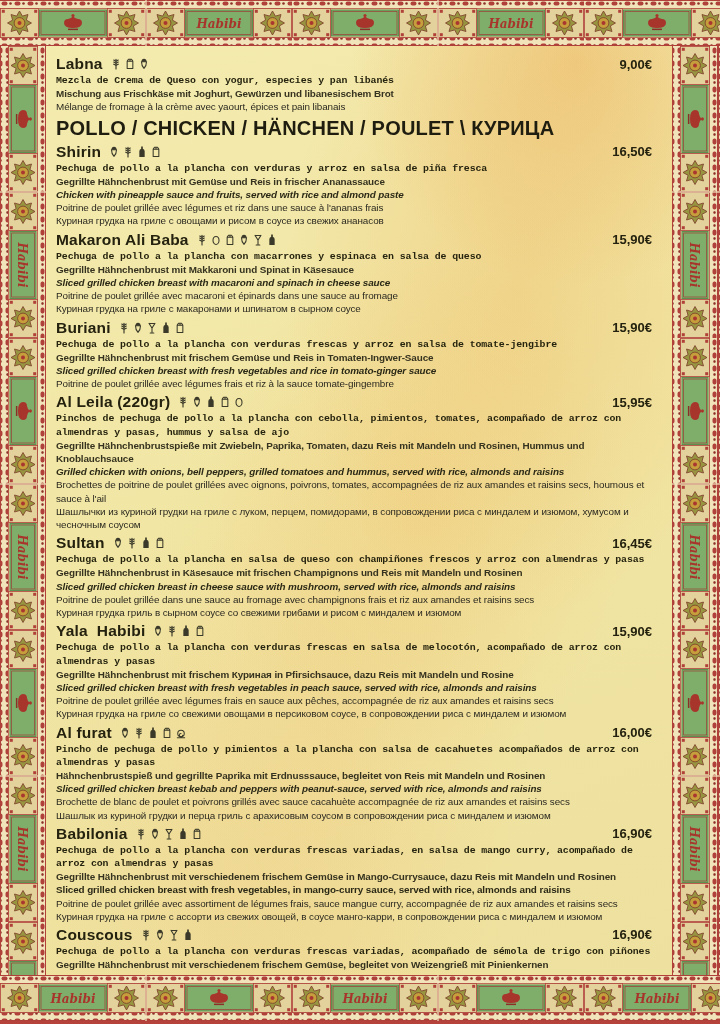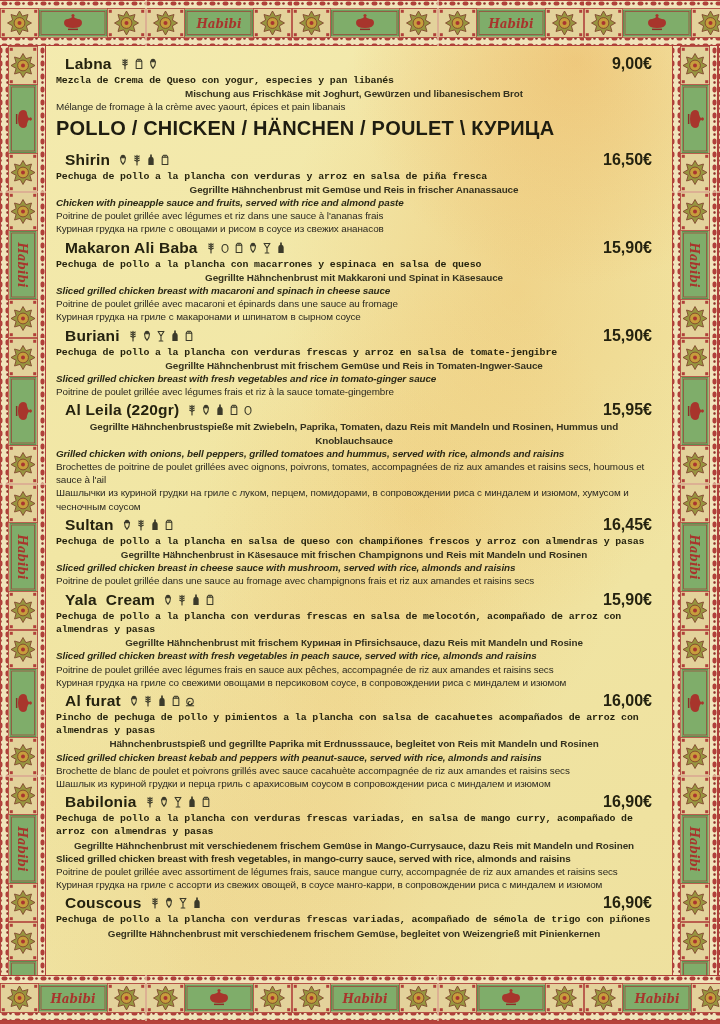--- a/index.html
+++ b/index.html
@@ -19,30 +19,30 @@
   }
   .strip{position:absolute;z-index:3;display:block;}
   #b-top{top:0;left:0;}
   #b-bottom{bottom:0;left:0;}
   #b-left{top:46px;left:0;}
   #b-right{top:46px;right:0;}
   #content{
     position:absolute;left:46px;top:46px;right:48px;bottom:49px;
     padding:8px 20px 0 10px;z-index:2;color:#27251a;overflow:hidden;
   }
-  .hdr{font-size:20px;font-weight:700;letter-spacing:.2px;margin:3px 0 10px;color:#1f1d10;}
+  .hdr{font-size:20px;font-weight:700;letter-spacing:.2px;margin:3px 0 2px;color:#1f1d10;}
   .item{margin-bottom:2px;}
-  .row{display:flex;align-items:center;height:20px;margin-left:9px;}
+  .row{display:flex;align-items:center;height:20px;}
   .nm{font-size:15.5px;font-weight:700;color:#24220f;letter-spacing:.2px;white-space:pre;}
   .ics{display:flex;align-items:center;gap:4px;margin-left:8px;}
   .ics svg{width:10px;height:14px;display:block;color:#3b3a2a;}
-  .pr{margin-left:auto;font-size:16px;font-weight:700;color:#24220f;}
+  .pr{margin-left:auto;font-size:13px;font-weight:700;color:#24220f;}
   .d{font-size:9.9px;line-height:13.2px;letter-spacing:-.1px;color:#2b2920;}
   .d.es{font-weight:700;color:#26240f;font-family:Liberation Mono, monospace;}
-  .d.de{font-weight:700;color:#35321f;text-align:center;}
+  .d.de{font-weight:700;color:#35321f;}
   .d.en{font-weight:700;font-style:italic;color:#2b2916;}
   .d.en.up{font-style:normal;}
   .d.fr{font-weight:400;}
   .d.ru{font-weight:400;}
   svg text.habibi{font-family:"DejaVu Serif",serif;font-style:italic;font-weight:700;}
 </style>
 </head>
 <body>
 
 <div id="page">
@@ -302,20 +302,21 @@
             </svg>
             <svg viewBox="0 0 12 16">
               <use href="#ic-carton"></use>
             </svg>
             <svg viewBox="0 0 12 16">
               <use href="#ic-egg"></use>
             </svg>
           </span>
           <span class="pr">15,95€</span>
         </div>
+        <div class="d es">Pinchos de pechuga de pollo a la plancha con cebolla, pimientos, tomates, acompañado de arroz con  almendras y pasas, hummus y salsa de ajo</div>
         <div class="d de">Gegrillte Hähnchenbrustspieße mit Zwiebeln, Paprika, Tomaten, dazu Reis mit Mandeln und Rosinen,  Hummus und Knoblauchsauce</div>
         <div class="d en">Grilled chicken with onions, bell peppers, grilled tomatoes and hummus,  served with rice, almonds and raisins</div>
         <div class="d fr">Brochettes de poitrine de poulet grillées avec oignons, poivrons, tomates, accompagnées de riz aux amandes et raisins secs, houmous et sauce à l'ail</div>
         <div class="d ru">Шашлычки из куриной грудки на гриле с луком, перцем, помидорами, в сопровождении риса с миндалем и изюмом, хумусом и чесночным соусом</div>
       </div>
       <div class="item">
         <div class="row">
           <span class="nm">Sultan</span>
           <span class="ics">
             <svg viewBox="0 0 12 16">
@@ -330,24 +331,25 @@
             <svg viewBox="0 0 12 16">
               <use href="#ic-carton"></use>
             </svg>
           </span>
           <span class="pr">16,45€</span>
         </div>
         <div class="d es">Pechuga de pollo a la plancha en salsa de queso con champiñones frescos y arroz con almendras y pasas</div>
         <div class="d de">Gegrillte Hähnchenbrust in Käsesauce mit frischen Champignons und Reis mit Mandeln und Rosinen</div>
         <div class="d en">Sliced grilled chicken breast in cheese sauce with mushroom, served with rice, almonds and raisins</div>
         <div class="d fr">Poitrine de poulet grillée dans une sauce au fromage avec champignons frais et riz aux amandes et raisins secs</div>
-      </div>
-      <div class="item">
-        <div class="row">
-          <span class="nm">Yala  Cream</span>
+        <div class="d ru">Куриная грудка гриль в сырном соусе со свежими грибами и рисом с миндалем и изюмом</div>
+      </div>
+      <div class="item">
+        <div class="row">
+          <span class="nm">Yala  Habibi</span>
           <span class="ics">
             <svg viewBox="0 0 12 16">
               <use href="#ic-nut"></use>
             </svg>
             <svg viewBox="0 0 12 16">
               <use href="#ic-wheat"></use>
             </svg>
             <svg viewBox="0 0 12 16">
               <use href="#ic-bottle"></use>
             </svg>

